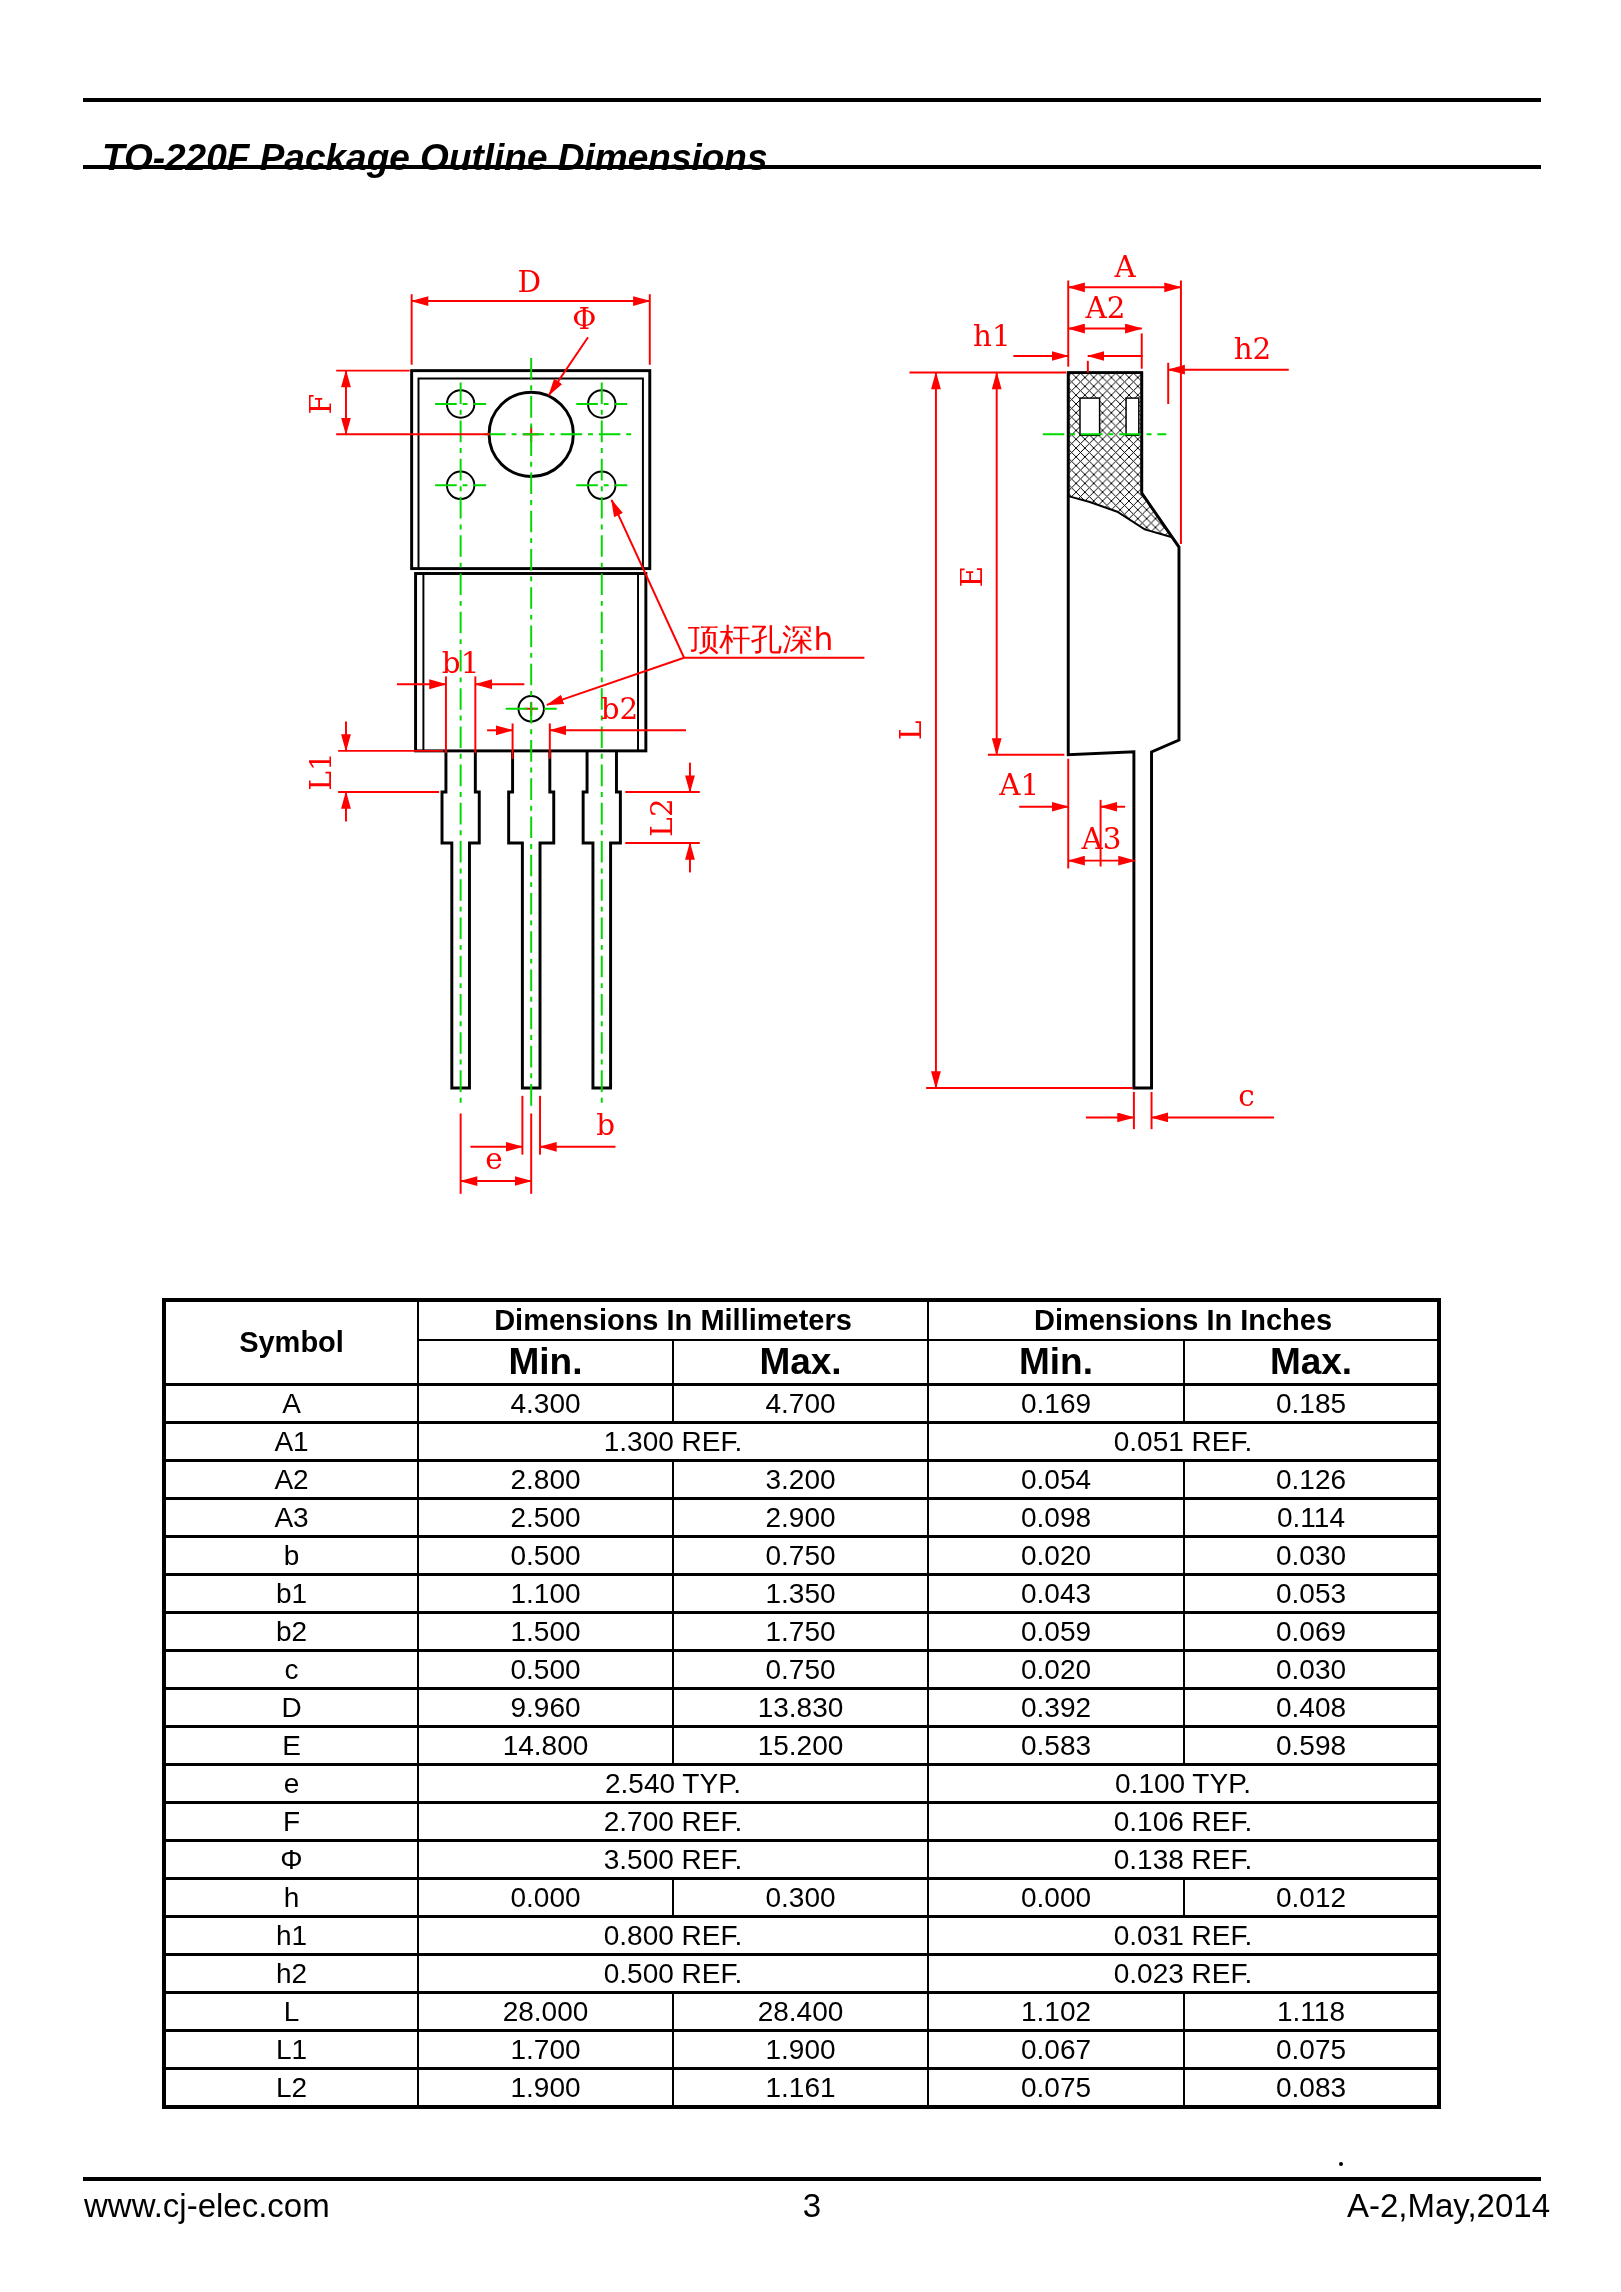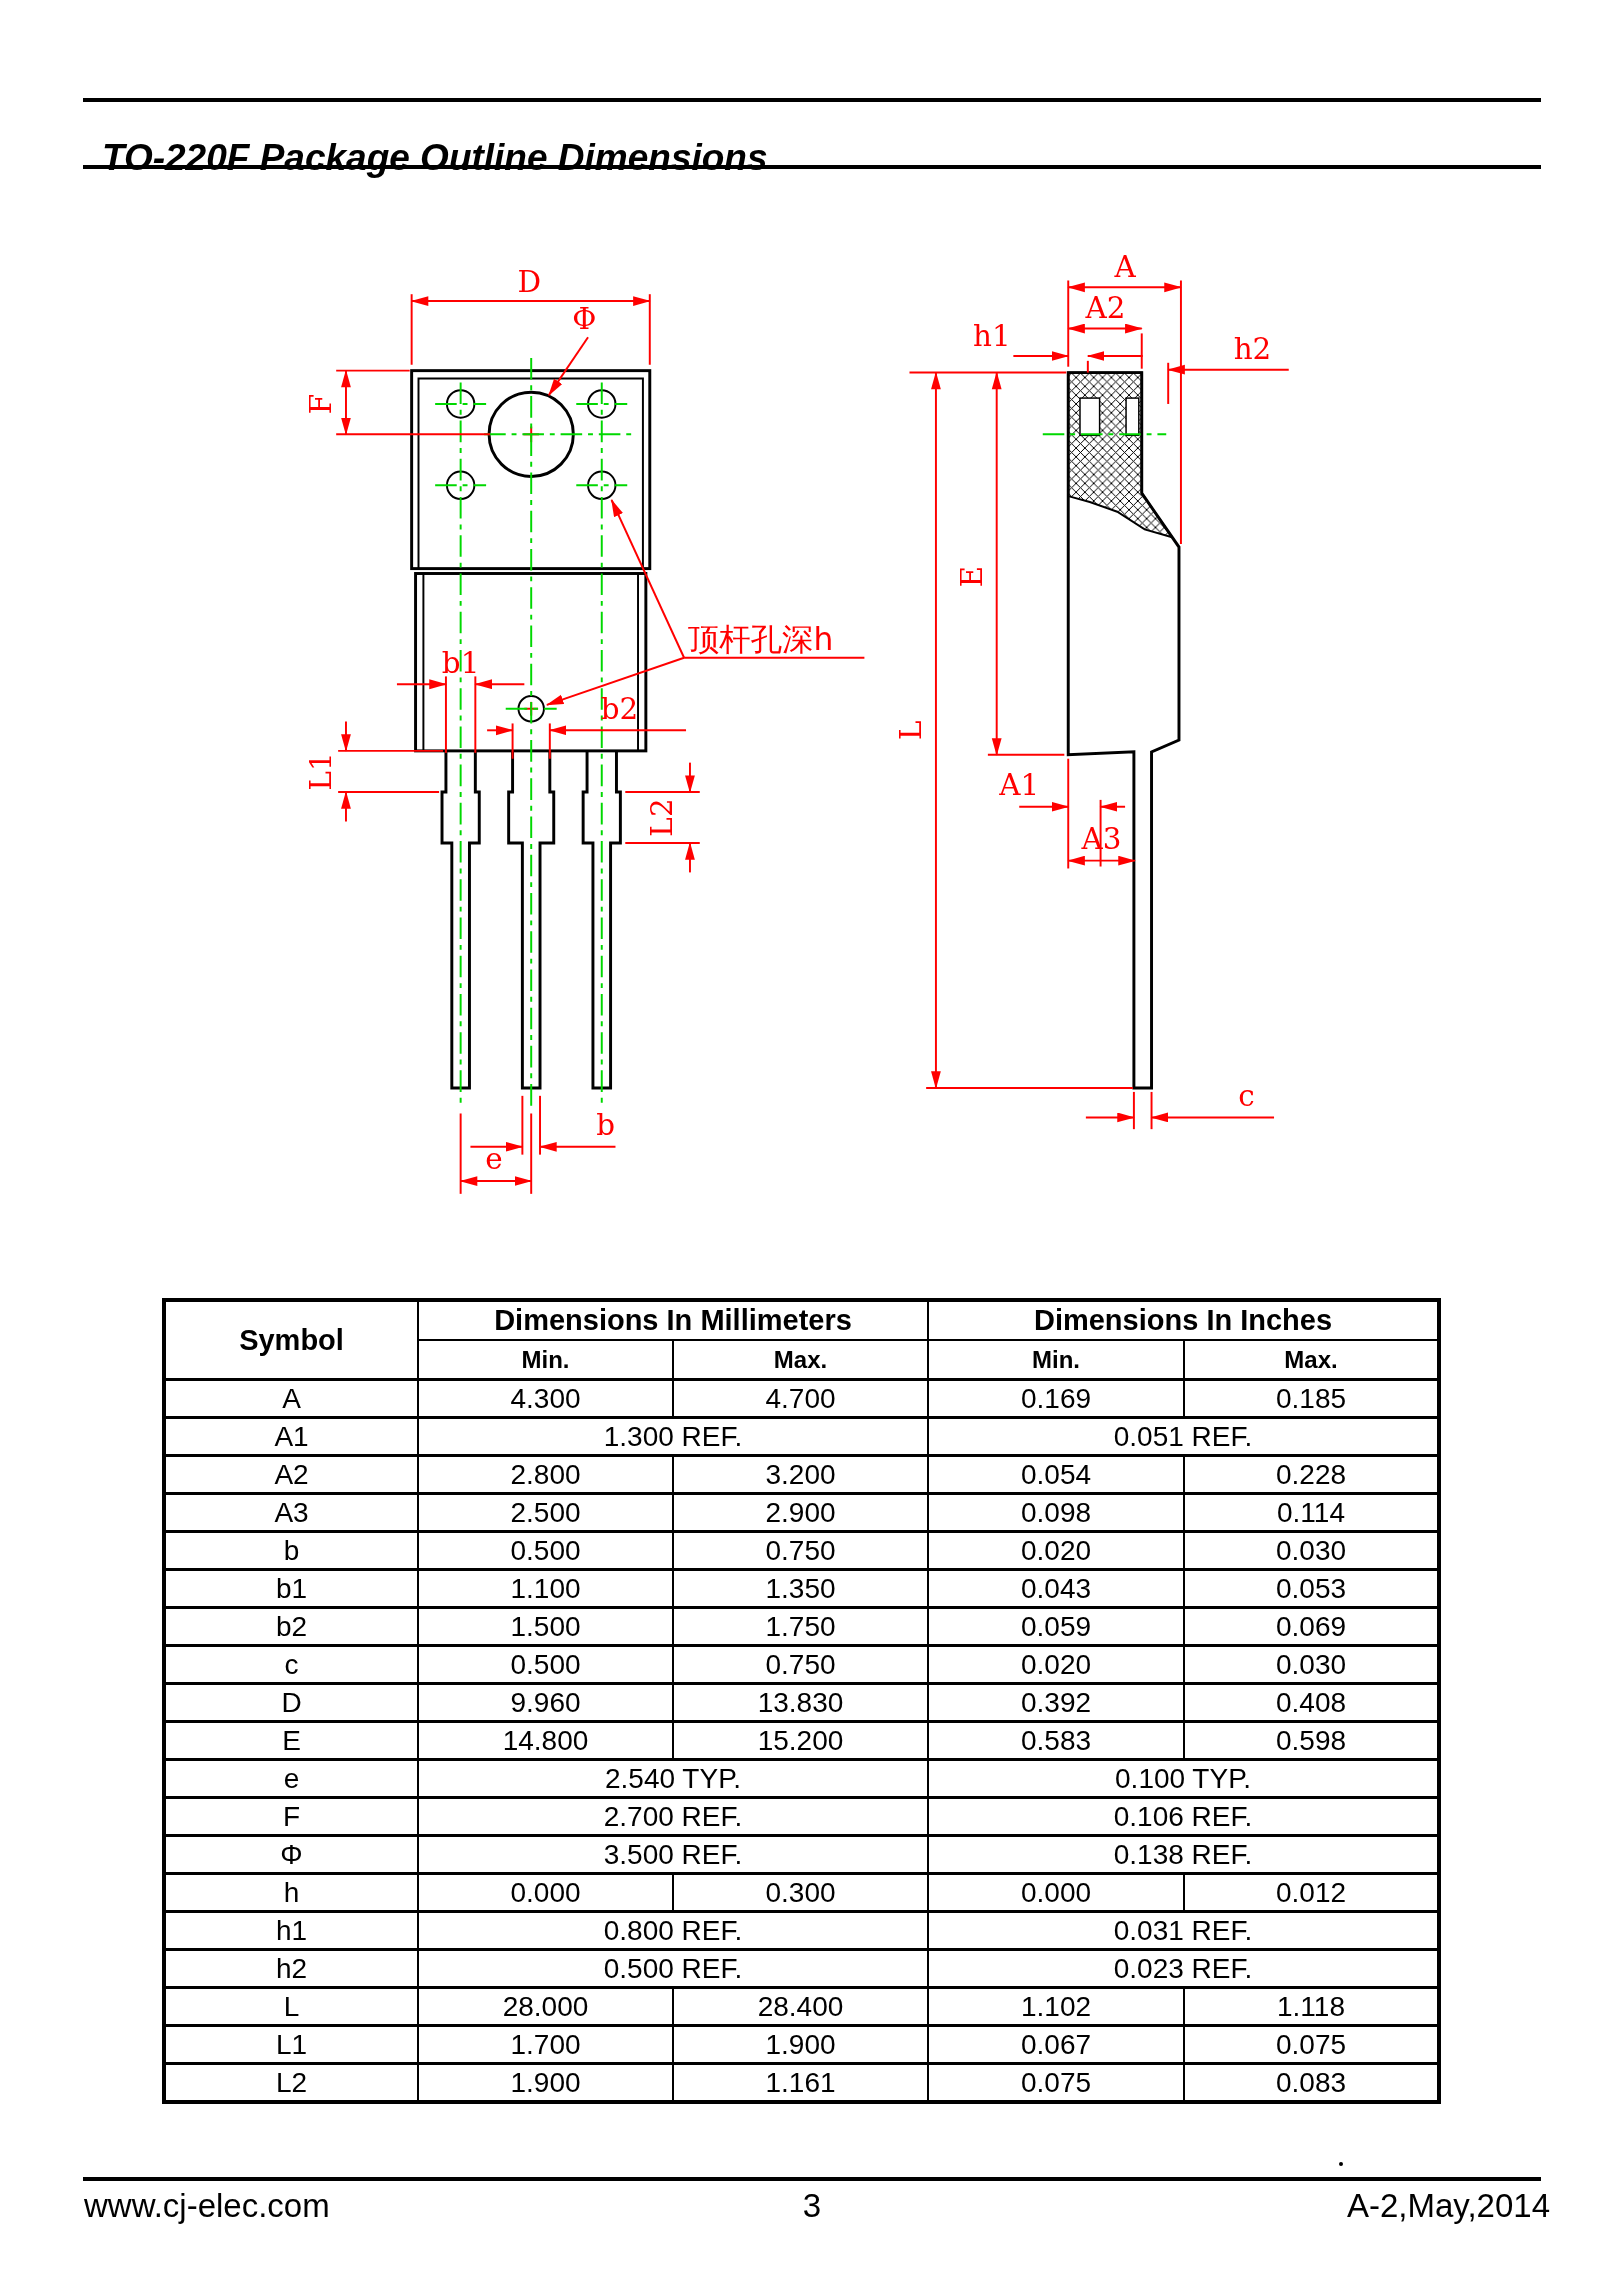--- a/index.html
+++ b/index.html
@@ -28,21 +28,21 @@
     border-collapse:collapse;table-layout:fixed;
     width:1275px;border:4.9px solid #000;
     font-family:"Liberation Sans",sans-serif;
     margin-top:40px;
   }
   #dim-table th,#dim-table td{
     border:2px solid #000;text-align:center;vertical-align:middle;
     padding:0;white-space:nowrap;overflow:hidden;
   }
   #dim-table thead tr.h1 th{height:37px;font-size:29px;font-weight:bold;border-bottom:2px solid #000;}
-  #dim-table thead tr.h2 th{height:37px;font-size:24px;font-weight:bold;border-bottom:3.9px solid #000;}
+  #dim-table thead tr.h2 th{height:37px;font-size:37px;font-weight:bold;border-bottom:3.9px solid #000;}
   #dim-table tbody td{
     height:35px;font-size:28px;font-weight:normal;
     border-top:3.9px solid #000;border-bottom:3.9px solid #000;
   }
   
   .footer-text{position:absolute;top:2187px;font-size:33px;}
   #footer-left{left:84px;}
   #footer-center{left:812px;transform:translateX(-50%);}
   #footer-right{right:71px;}
   #speck{position:absolute;left:1339px;top:2162px;width:3.9px;height:3.9px;background:#000;border-radius:50%;}
@@ -305,21 +305,21 @@
       <tr>
         <td>A1</td>
         <td colspan="2">1.300 REF.</td>
         <td colspan="2">0.051 REF.</td>
       </tr>
       <tr>
         <td>A2</td>
         <td>2.800</td>
         <td>3.200</td>
         <td>0.054</td>
-        <td>0.228</td>
+        <td>0.126</td>
       </tr>
       <tr>
         <td>A3</td>
         <td>2.500</td>
         <td>2.900</td>
         <td>0.098</td>
         <td>0.114</td>
       </tr>
       <tr>
         <td>b</td>

